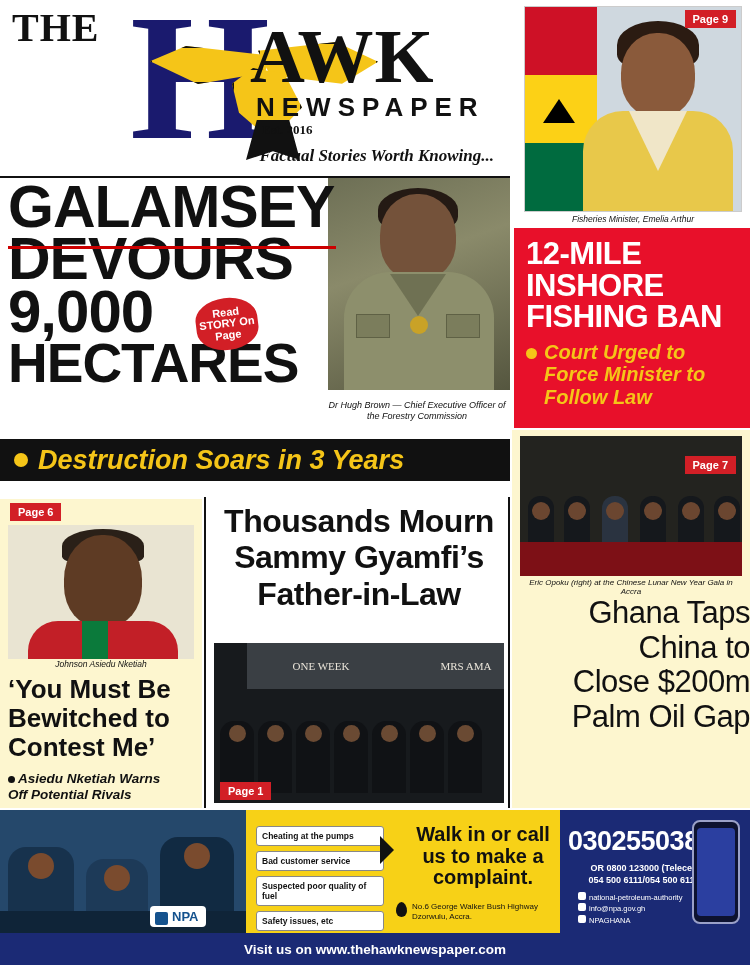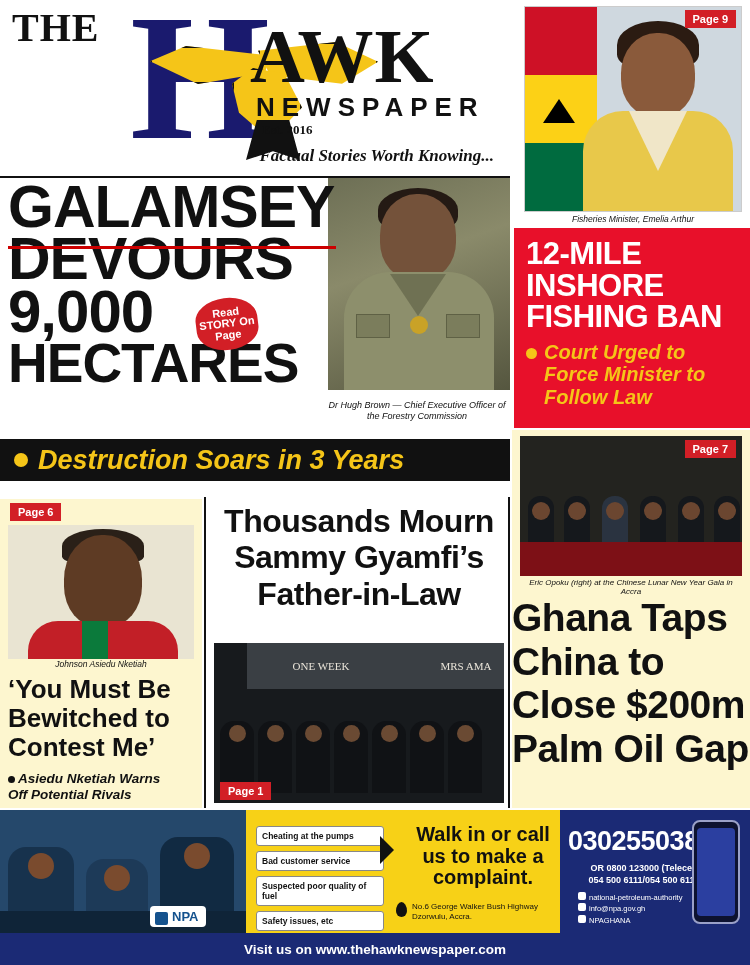--- a/index.html
+++ b/index.html
@@ -216,21 +216,21 @@
   }
   .rb-table { position:absolute; left:0; bottom:0; width:222px; height:34px; background:#7d1016; }
   .rb-p { position:absolute; bottom:26px; width:26px; height:54px; background:#15181c; border-radius:12px 12px 0 0; }
   .rb-ph { position:absolute; width:18px; height:18px; border-radius:50%; background:#6b4630; }
   .rb-cap {
     position:absolute; left:8px; top:148px; width:222px;
     font-size:8px; font-style:italic; text-align:center; color:#111;
   }
   .rb-head {
     position:absolute; left:0; top:166px; width:238px;
-    text-align:left; font-weight:bold; font-size:39px; line-height:1.12;
+    text-align:right; font-weight:normal; font-size:31px; line-height:1.12;
     color:#111; letter-spacing:-.5px;
   }
 
   
   .ml {
     position:absolute; left:0; top:497px; width:202px; height:311px;
     background:#fdf6cf; border-top:2px solid #fff;
   }
   .ml-photo {
     position:absolute; left:8px; top:26px; width:186px; height:134px;
@@ -429,21 +429,21 @@
           <div class="rb-ph" style="left:4px; top:6px;"></div>
         </div>
       <div class="rb-p" style="left:158px;">
           <div class="rb-ph" style="left:4px; top:6px;"></div>
         </div>
       <div class="rb-p" style="left:194px;">
           <div class="rb-ph" style="left:4px; top:6px;"></div>
         </div>
       <div class="rb-table"></div>
     </div>
-    <div class="page-tag" style="right:14px; top:10px;margin-left:8px;">Page 7</div>
+    <div class="page-tag" style="right:14px; top:26px;margin-left:8px;">Page 7</div>
     <div class="rb-cap">Eric Opoku (right) at the Chinese Lunar New Year Gala in Accra</div>
     <div class="rb-head">
       <div>Ghana Taps</div>
       <div>China to</div>
       <div>Close $200m</div>
       <div>Palm Oil Gap</div>
     </div>
   </div>
 
   <div class="ml">

